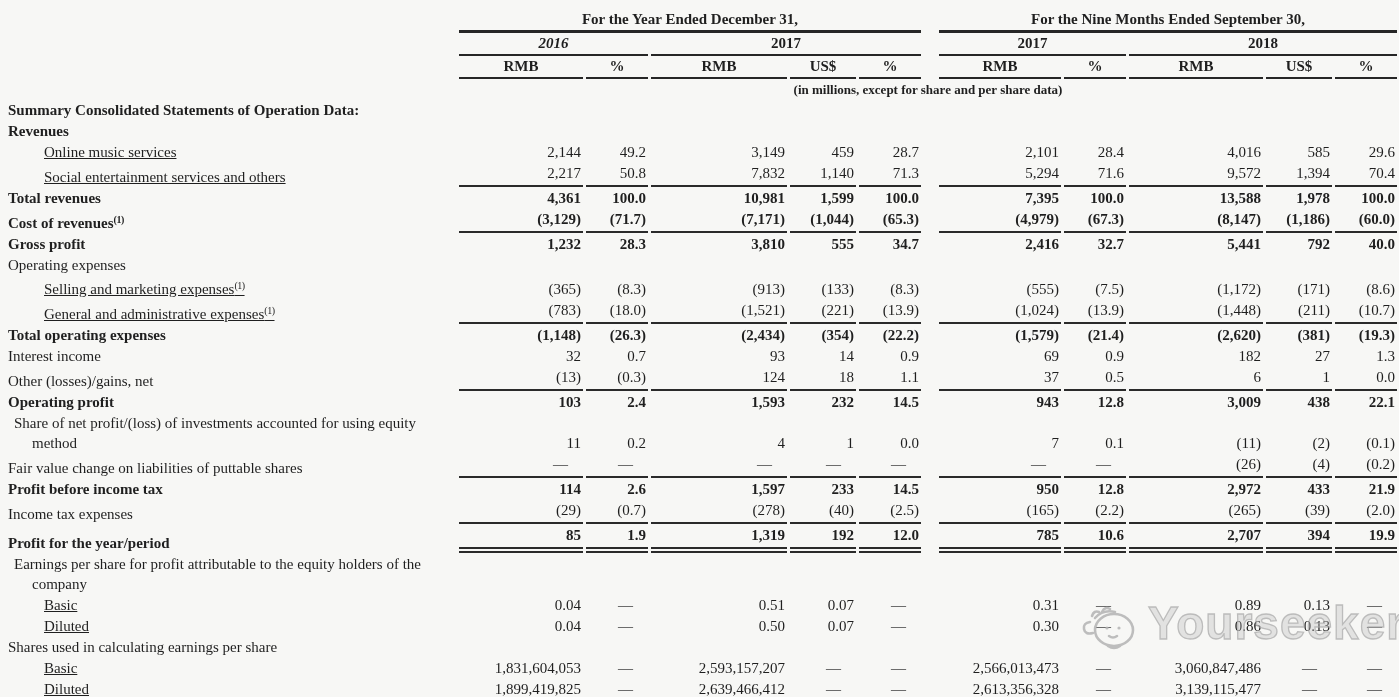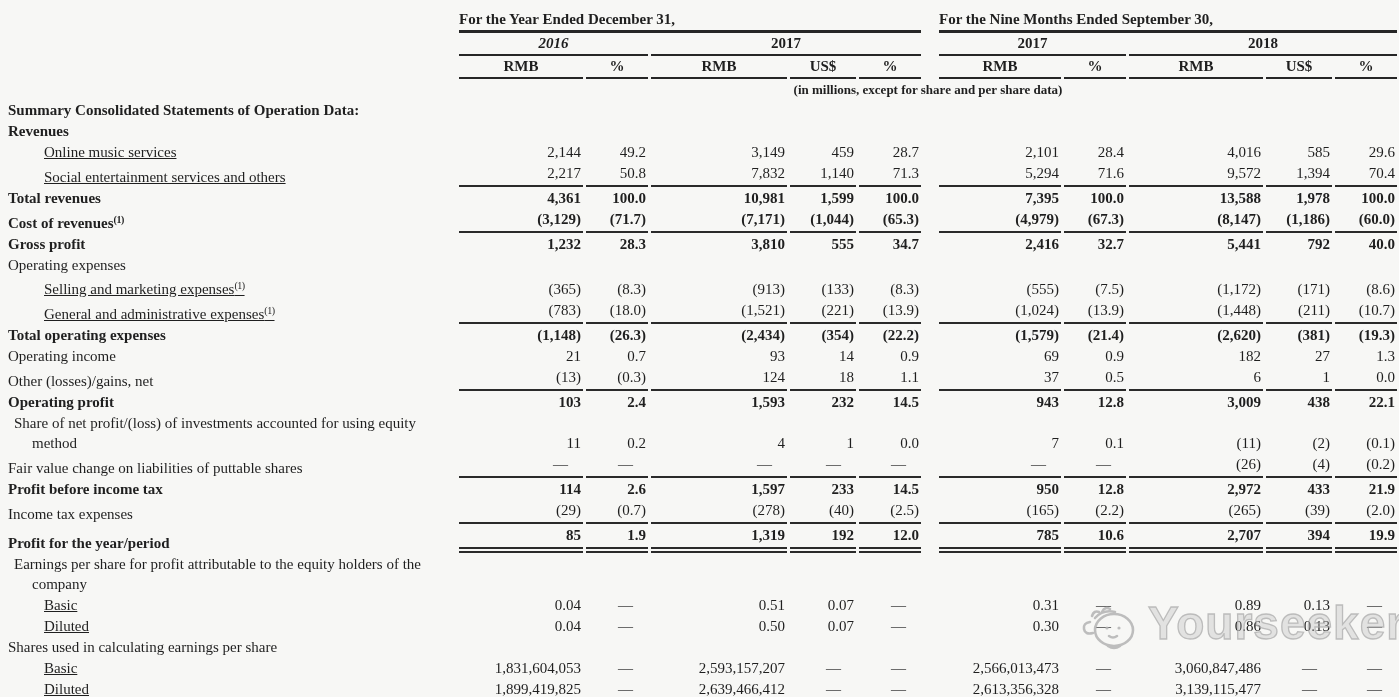--- a/index.html
+++ b/index.html
@@ -9,21 +9,21 @@
     font-family:"Liberation Serif","DejaVu Serif",serif;
   }
   .sheet{position:relative;z-index:1;}
   .grid{
     display:grid;
     grid-template-columns:448px 124px 62px 136px 66px 62px 12px 122px 62px 134px 66px 62px;
     column-gap:3px;row-gap:1px;
     padding:10px 0 0 8px;
   }
   
-  .ht{font-weight:bold;font-size:15px;line-height:19px;text-align:left;
+  .ht{font-weight:bold;font-size:15px;line-height:19px;text-align:center;
       border-bottom:3px solid #262626;padding-bottom:1px;align-self:end;}
   .hy{font-weight:bold;font-size:15px;line-height:19px;text-align:center;
       border-bottom:2.5px solid #262626;padding-bottom:1px;align-self:end;}
   .hc{font-weight:bold;font-size:15px;line-height:19px;text-align:center;
       border-bottom:2px solid #262626;padding-bottom:1px;align-self:end;}
   .hnote{font-weight:bold;font-size:13px;line-height:19px;text-align:center;}
   .g1t{grid-column:2/7;} .g2t{grid-column:8/13;}
   .gy1{grid-column:2/4;font-style:italic;} .gy2{grid-column:4/7;}
   .gy3{grid-column:8/10;} .gy4{grid-column:10/13;}
   .gnote{grid-column:2/13;}
@@ -201,22 +201,22 @@
       <div class="cell num b">(26.3)</div>
       <div class="cell num b">(2,434)</div>
       <div class="cell num b">(354)</div>
       <div class="cell num b">(22.2)</div>
       <div></div>
       <div class="cell num b">(1,579)</div>
       <div class="cell num b">(21.4)</div>
       <div class="cell num b">(2,620)</div>
       <div class="cell num b">(381)</div>
       <div class="cell num b">(19.3)</div>
-      <div class="cell label"><span>Operating income</span></div>
-      <div class="cell num">21</div>
+      <div class="cell label"><span>Interest income</span></div>
+      <div class="cell num">32</div>
       <div class="cell num">0.7</div>
       <div class="cell num">93</div>
       <div class="cell num">14</div>
       <div class="cell num">0.9</div>
       <div></div>
       <div class="cell num">69</div>
       <div class="cell num">0.9</div>
       <div class="cell num">182</div>
       <div class="cell num">27</div>
       <div class="cell num">1.3</div>

